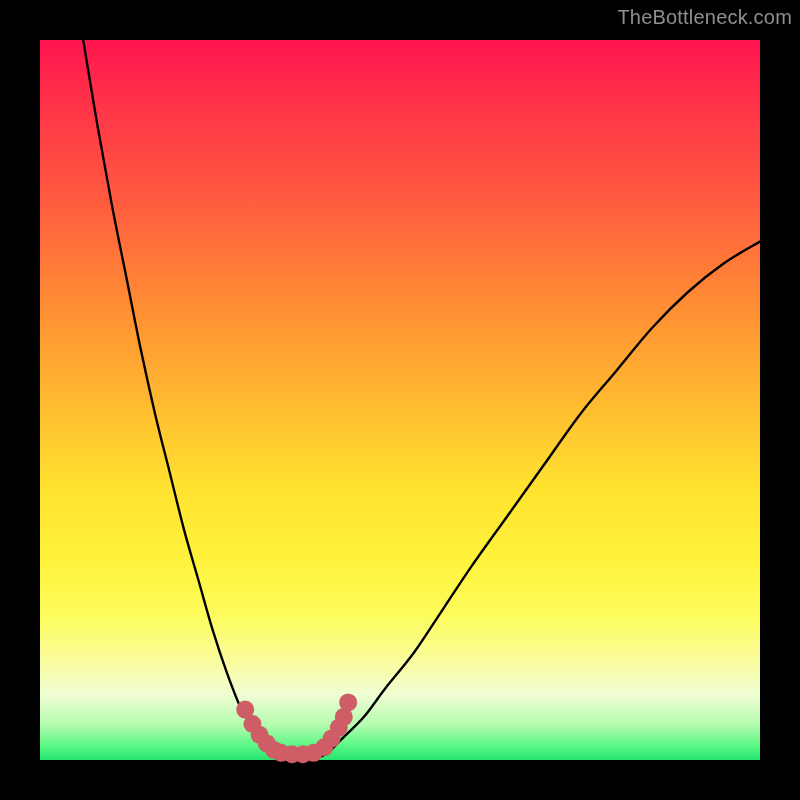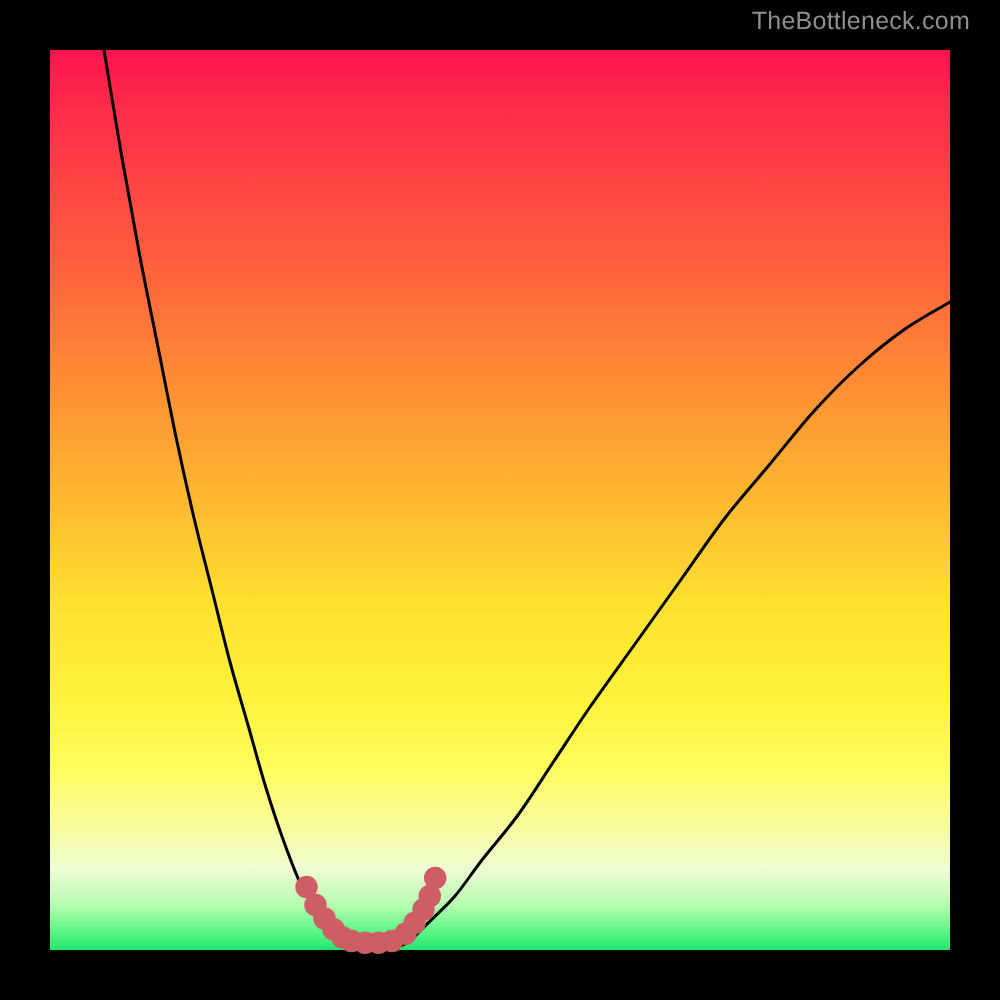--- a/index.html
+++ b/index.html
@@ -37,21 +37,21 @@
       #fafc9a 86%,
       #effdd3 91%,
       #b6fcb0 95%,
       #5bf786 98%,
       #24e46e 100%
     );
   }
   .watermark {
     position: absolute;
     top: 6px;
-    right: 24px;
+    right: 8px;
     color: #8f8f8f;
     font-size: 20px;
     font-weight: 500;
     letter-spacing: 0.2px;
     user-select: none;
   }
   svg.curves {
     position: absolute;
     left: 0;
     top: 0;

